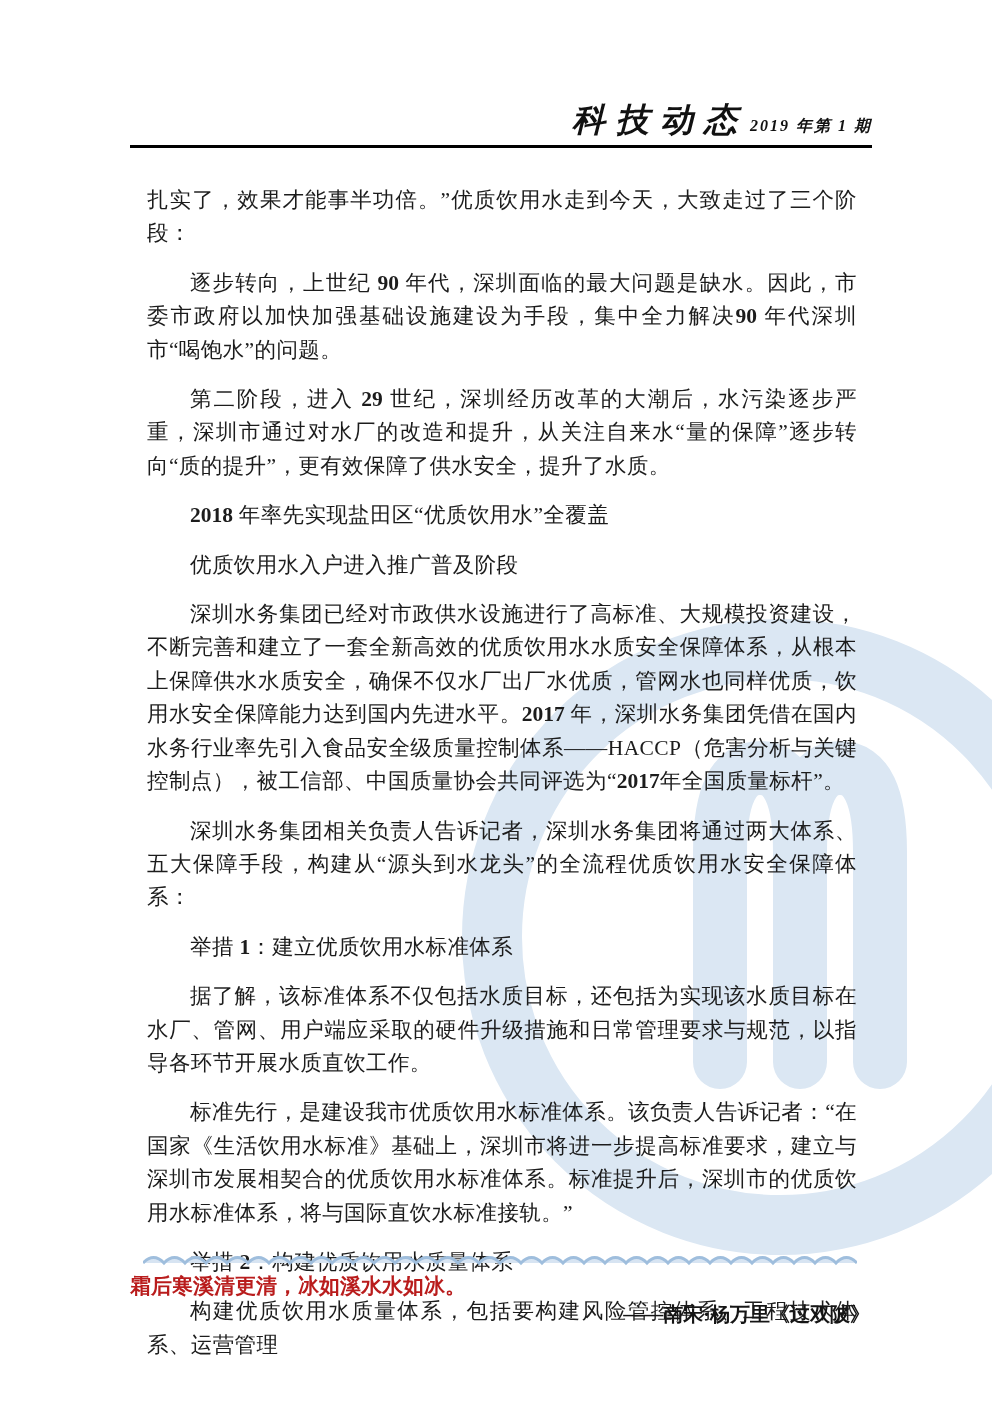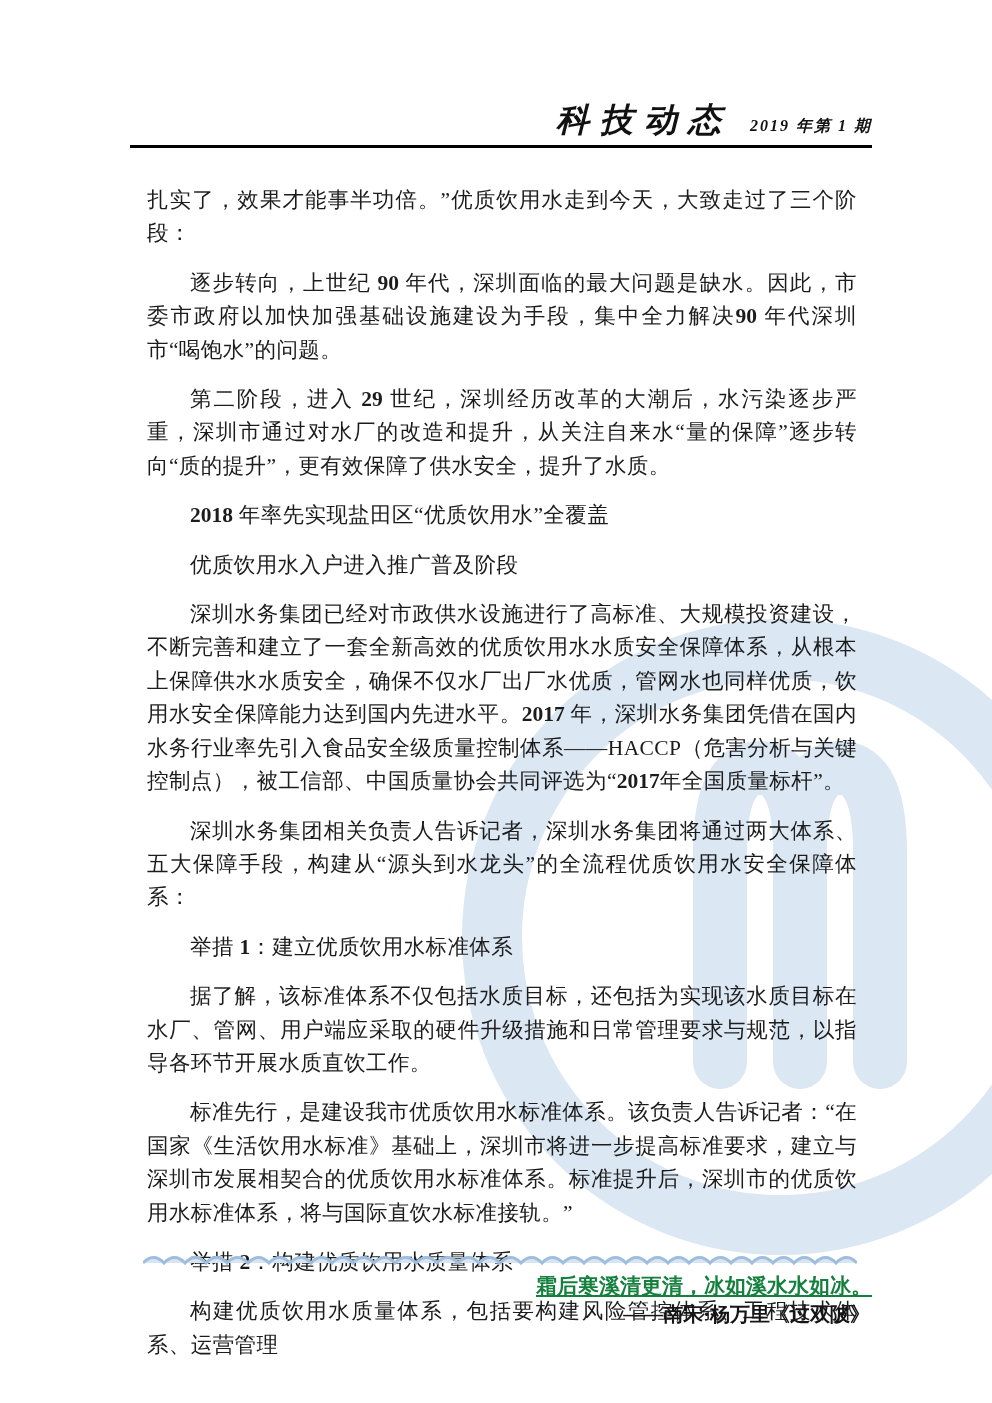--- a/index.html
+++ b/index.html
@@ -35,21 +35,21 @@
     font-weight: bold;
     font-style: italic;
     letter-spacing: 11px;
     color: #111;
   }
   .masthead .issue {
     font-size: 16px;
     font-weight: bold;
     font-style: italic;
     letter-spacing: 2px;
-    margin-left: 18px;
+    margin-left: 2px;
     color: #111;
   }
   .header-rule {
     position: absolute;
     left: 130px; top: 145px;
     width: 742px; height: 3px;
     background: #000;
     z-index: 1;
   }
   
@@ -70,27 +70,26 @@
   .wave-divider {
     position: absolute;
     left: 143px; top: 1251px;
     width: 714px; height: 16px;
     z-index: 1;
   }
   .footer-quote {
     position: absolute;
     left: 130px; top: 1272px;
     width: 742px;
-    text-align: right;
+    text-align: left;
     font-weight: bold;
     font-size: 21px;
     line-height: 28px;
     z-index: 1;
-    color: #15803d;
-    text-decoration: underline;
+    color: #b91c1c;
   }
   .footer-attribution {
     position: absolute;
     left: 130px; top: 1300px;
     width: 740px;
     text-align: right;
     font-weight: bold;
     font-size: 20px;
     line-height: 28px;
     z-index: 1;

